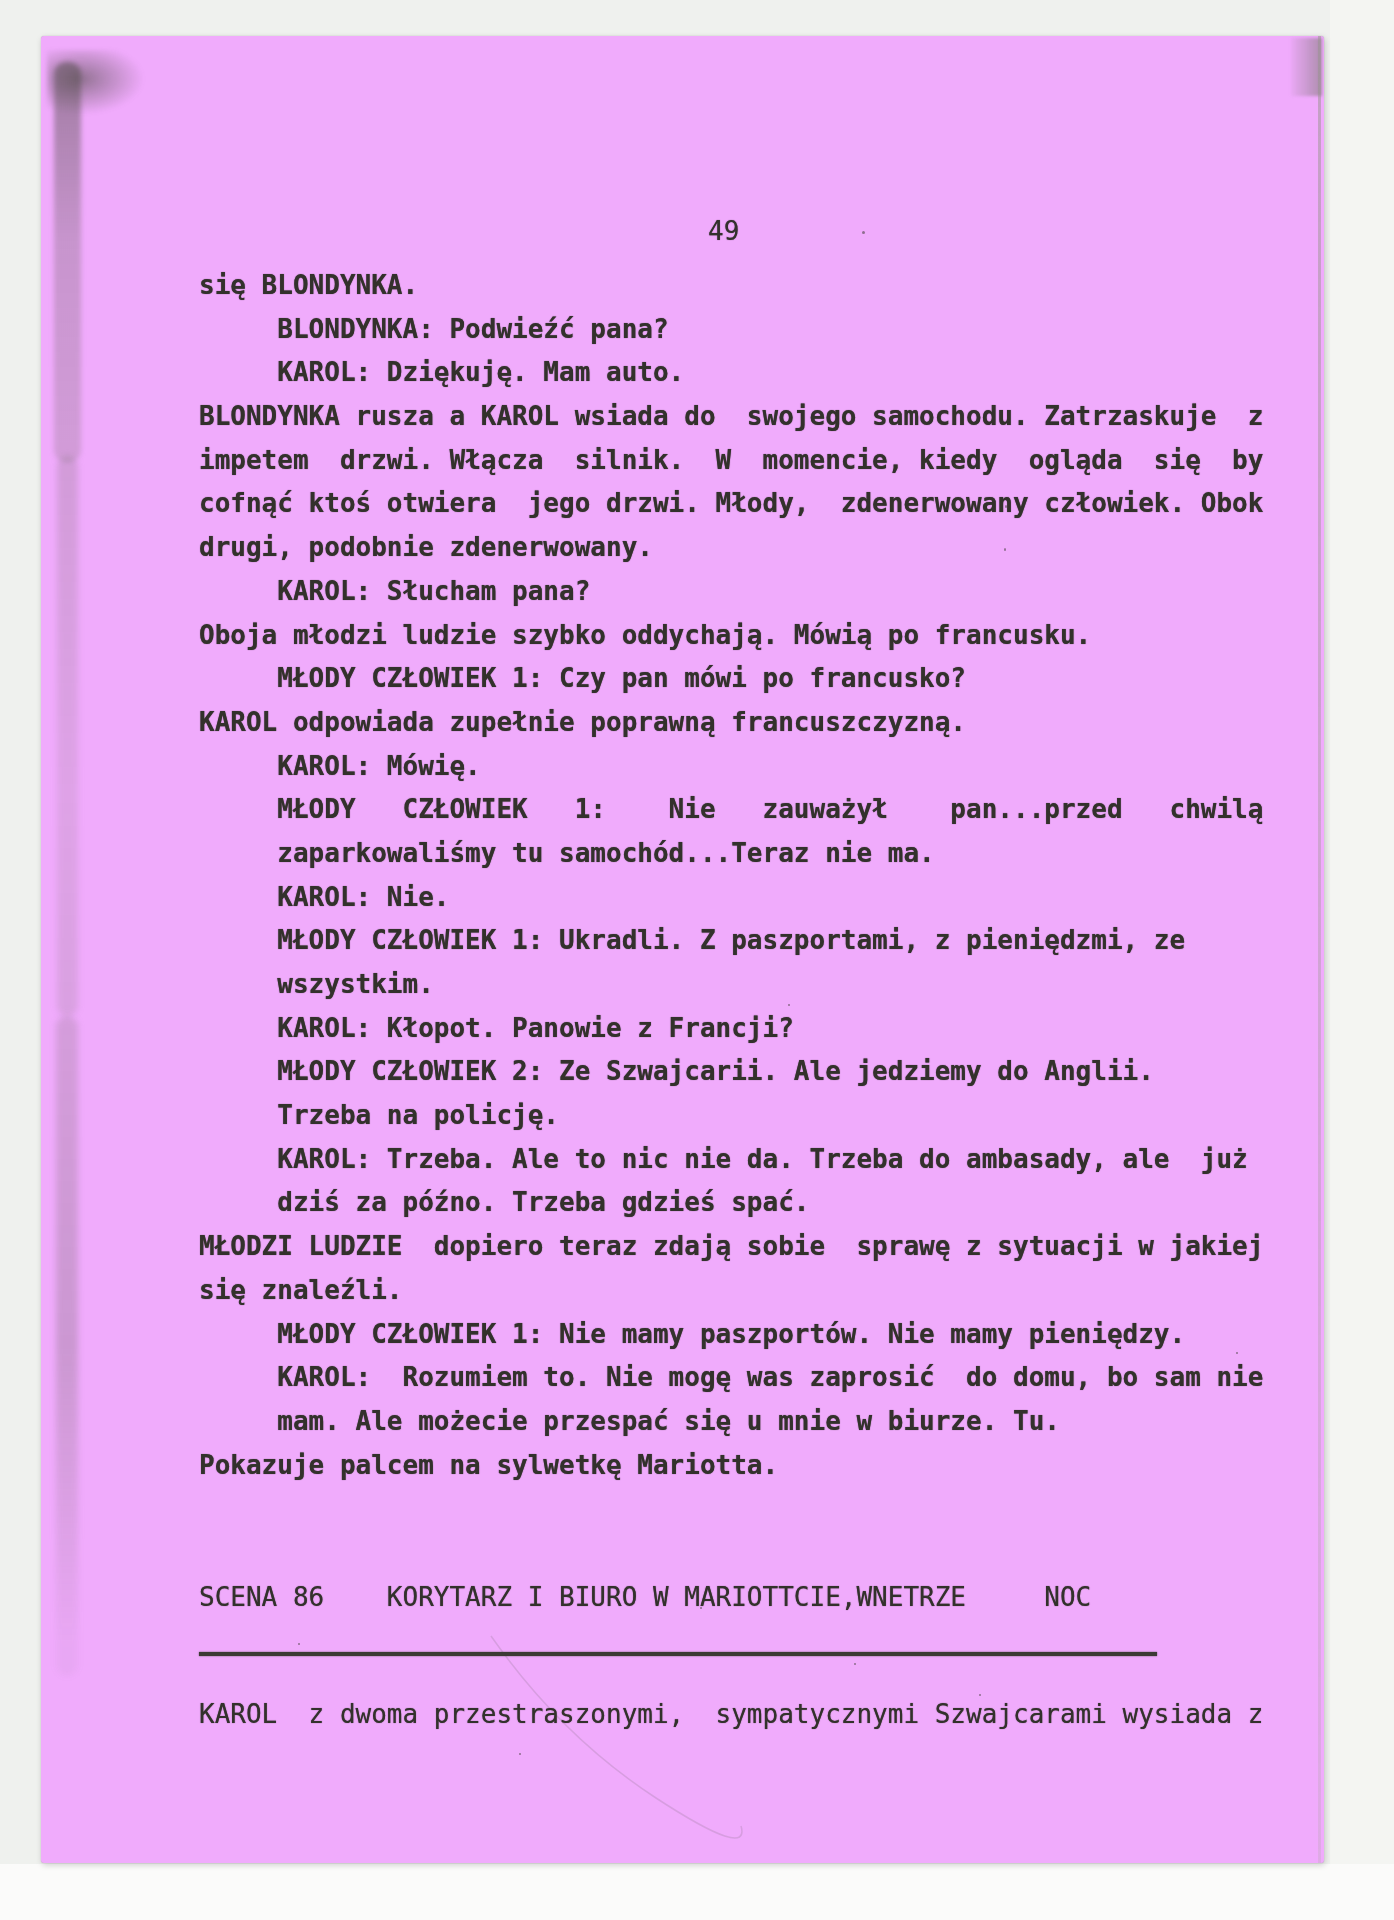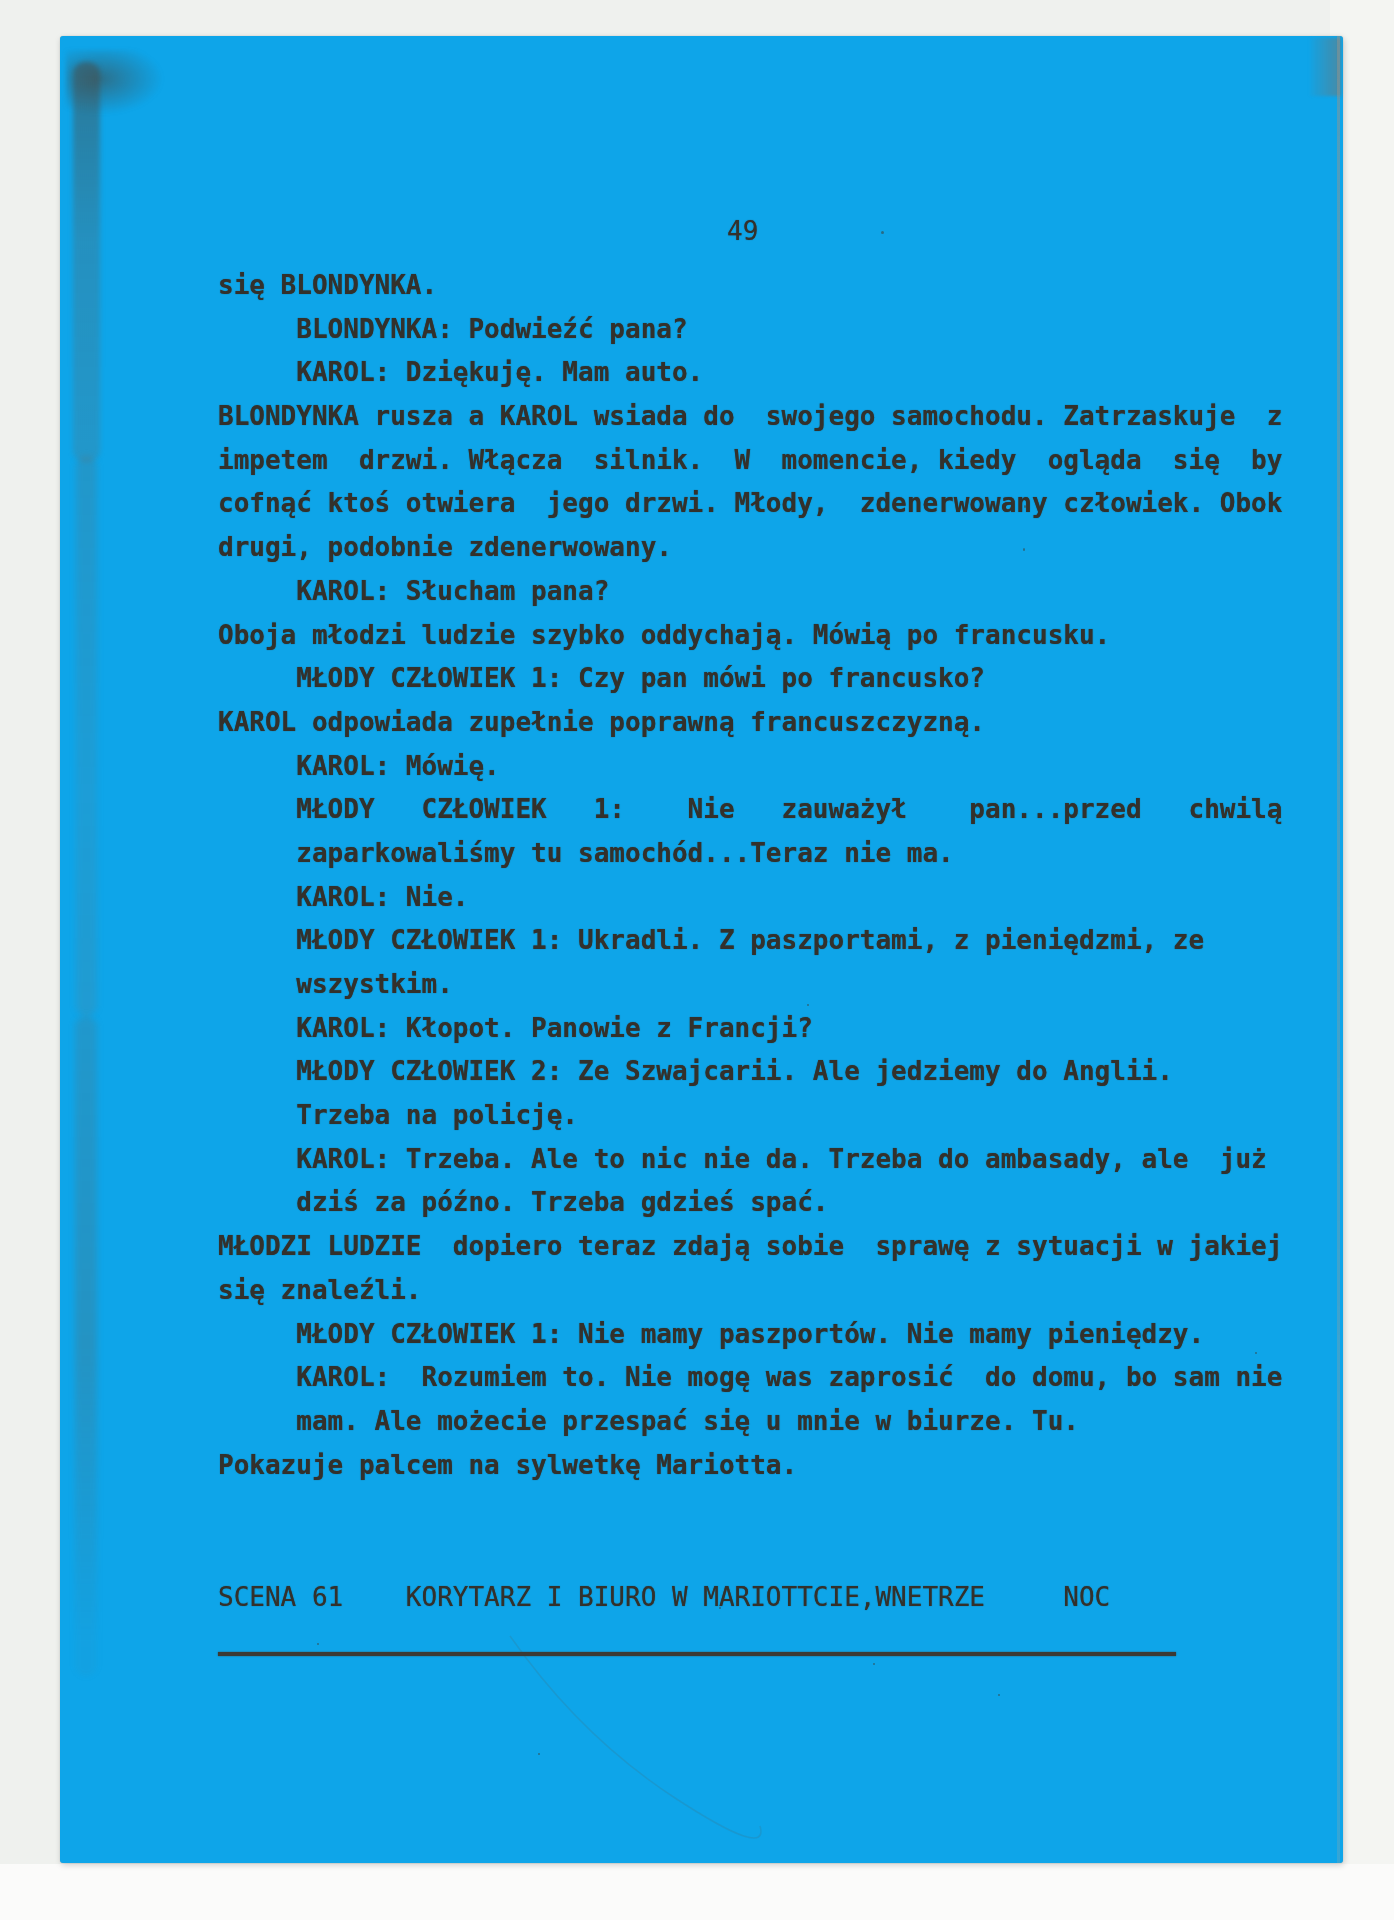--- a/index.html
+++ b/index.html
@@ -5,25 +5,25 @@
   html, body { margin:0; padding:0; }
   body {
     width:1394px; height:1920px;
     position:relative; overflow:hidden;
     background:#eff1ee;
   }
   .bg-right  { position:absolute; top:0; right:0; width:64px; height:1920px; background:#f4f5f2; }
   .bg-bottom { position:absolute; left:0; top:1864px; width:1394px; height:56px; background:#fbfbfa; }
 
   .paper {
-    position:absolute; left:60px; top:36px; width:1283px; height:1827px;
+    position:absolute; left:41px; top:36px; width:1283px; height:1827px;
     background:
       radial-gradient(ellipse at 75% 20%, rgba(255,255,255,0.25), rgba(255,255,255,0) 55%),
       linear-gradient(90deg, #ecе9e1 0%, #f1efe8 3%, #f2f0e9 90%, #ece9e1 100%);
-    background-color:#0ea5e9;
+    background-color:#f0abfc;
     border-radius:3px;
     box-shadow: 1px 2px 6px rgba(0,0,0,0.18), 0 0 1px rgba(0,0,0,0.25);
   }
 
   .typed {
     font-family:"DejaVu Sans Mono", monospace;
     font-size:26px;
     color:#33312c;
     white-space:pre;
     text-shadow:0 0 1px rgba(51,49,44,0.8);
@@ -101,18 +101,19 @@
   <div class="speck" style="left:478px; top:1717px; width:2px; height:2px;"></div>
 
   <svg class="hair" width="1283" height="1827">
     <path d="M 450 1600 Q 520 1700 615 1762 T 700 1790" fill="none" stroke="rgba(90,88,80,0.16)" stroke-width="1.5"></path>
   </svg>
 
   <div class="typed page-number">49</div>
 
   <div class="typed body-text"><div class="line">się BLONDYNKA.</div><div class="line">     BLONDYNKA: Podwieźć pana?</div><div class="line">     KAROL: Dziękuję. Mam auto.</div><div class="line">BLONDYNKA rusza a KAROL wsiada do  swojego samochodu. Zatrzaskuje  z</div><div class="line">impetem  drzwi. Włącza  silnik.  W  momencie, kiedy  ogląda  się  by</div><div class="line">cofnąć ktoś otwiera  jego drzwi. Młody,  zdenerwowany człowiek. Obok</div><div class="line">drugi, podobnie zdenerwowany.</div><div class="line">     KAROL: Słucham pana?</div><div class="line">Oboja młodzi ludzie szybko oddychają. Mówią po francusku.</div><div class="line">     MŁODY CZŁOWIEK 1: Czy pan mówi po francusko?</div><div class="line">KAROL odpowiada zupełnie poprawną francuszczyzną.</div><div class="line">     KAROL: Mówię.</div><div class="line">     MŁODY   CZŁOWIEK   1:    Nie   zauważył    pan...przed   chwilą</div><div class="line">     zaparkowaliśmy tu samochód...Teraz nie ma.</div><div class="line">     KAROL: Nie.</div><div class="line">     MŁODY CZŁOWIEK 1: Ukradli. Z paszportami, z pieniędzmi, ze</div><div class="line">     wszystkim.</div><div class="line">     KAROL: Kłopot. Panowie z Francji?</div><div class="line">     MŁODY CZŁOWIEK 2: Ze Szwajcarii. Ale jedziemy do Anglii.</div><div class="line">     Trzeba na policję.</div><div class="line">     KAROL: Trzeba. Ale to nic nie da. Trzeba do ambasady, ale  już</div><div class="line">     dziś za późno. Trzeba gdzieś spać.</div><div class="line">MŁODZI LUDZIE  dopiero teraz zdają sobie  sprawę z sytuacji w jakiej</div><div class="line">się znaleźli.</div><div class="line">     MŁODY CZŁOWIEK 1: Nie mamy paszportów. Nie mamy pieniędzy.</div><div class="line">     KAROL:  Rozumiem to. Nie mogę was zaprosić  do domu, bo sam nie</div><div class="line">     mam. Ale możecie przespać się u mnie w biurze. Tu.</div><div class="line">Pokazuje palcem na sylwetkę Mariotta.</div></div>
 
-  <div class="typed scene-heading">SCENA 61    KORYTARZ I BIURO W MARIOTTCIE,WNETRZE     NOC</div>
+  <div class="typed scene-heading">SCENA 86    KORYTARZ I BIURO W MARIOTTCIE,WNETRZE     NOC</div>
 
   <div class="scene-rule"></div>
 
+  <div class="typed closing-line">KAROL  z dwoma przestraszonymi,  sympatycznymi Szwajcarami wysiada z</div>
 
 </div>
 
 </body></html>

